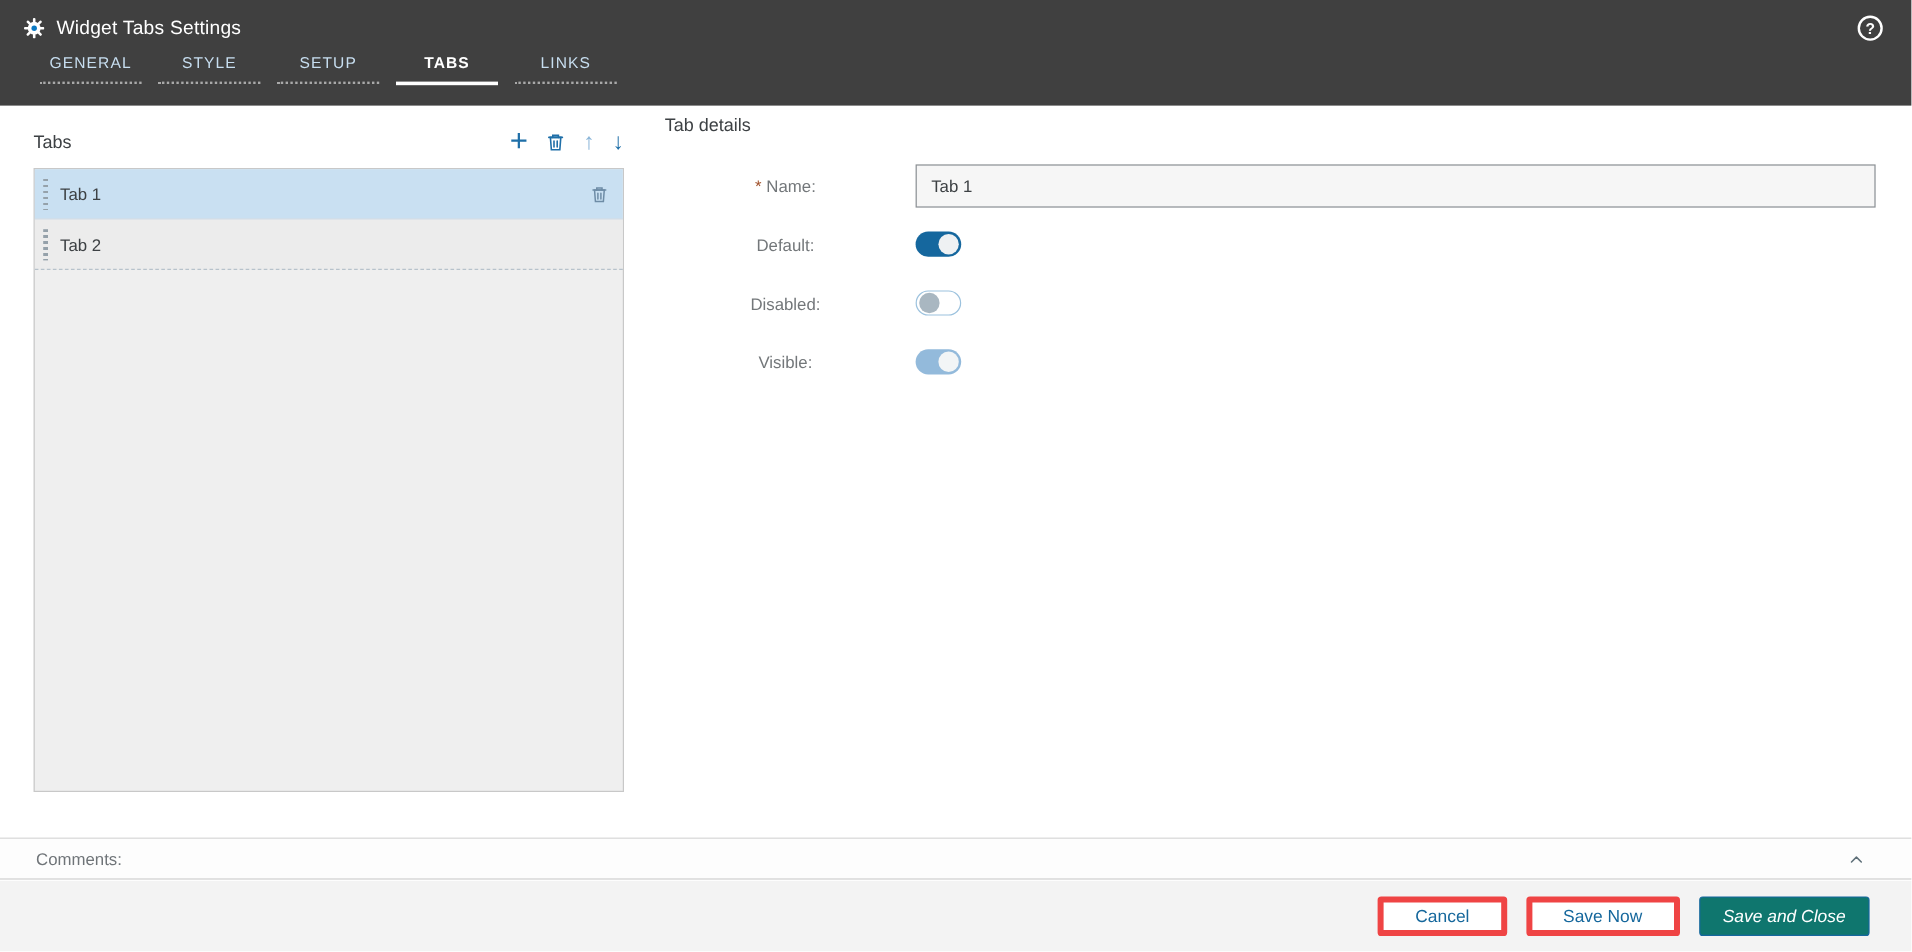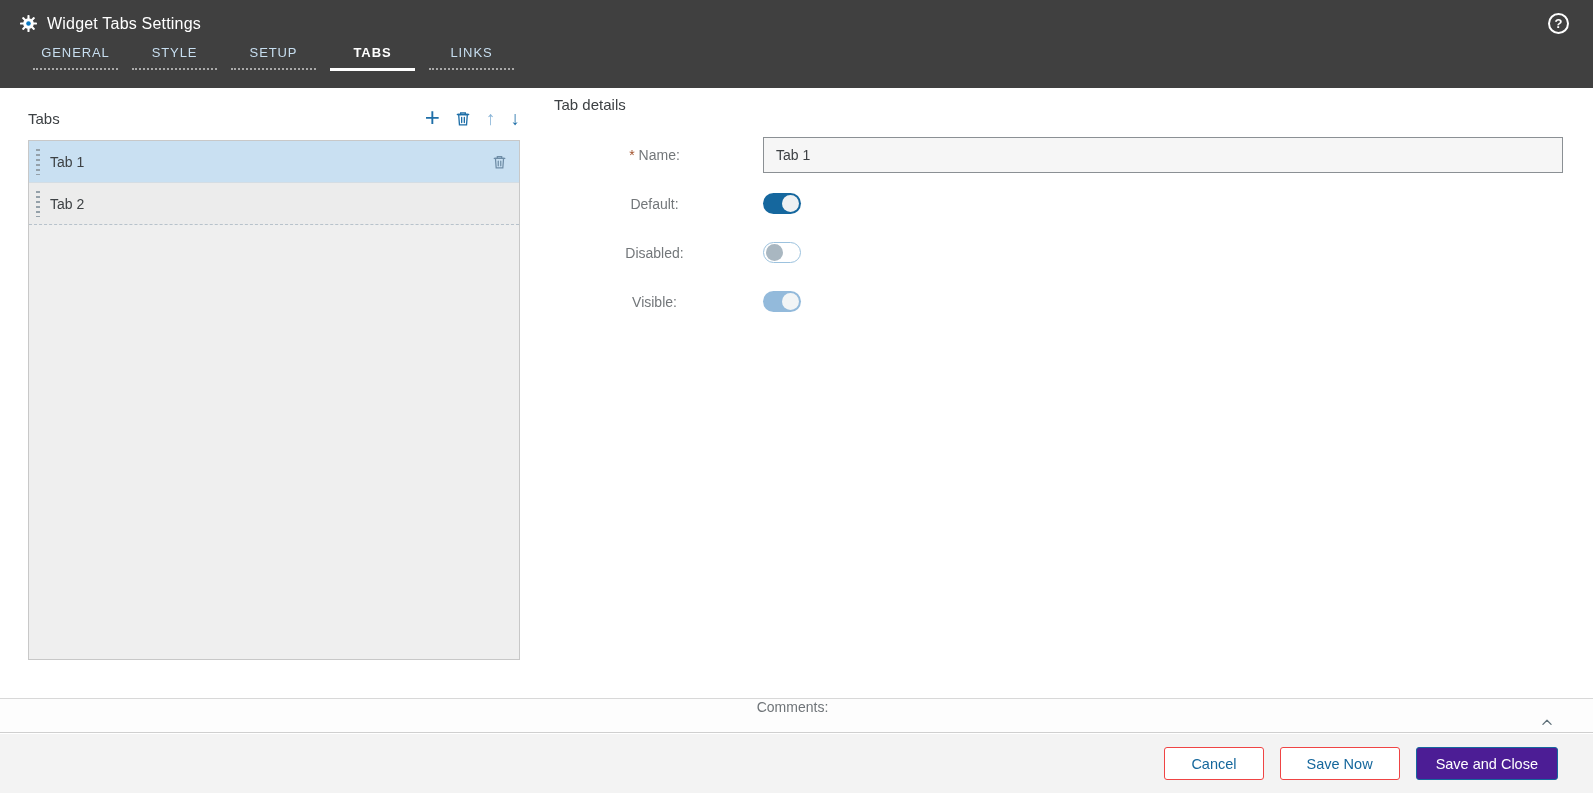--- a/index.html
+++ b/index.html
@@ -63,30 +63,30 @@
   .toggle.on { background:#15679e; }
   .toggle.on .knob { right:2px; background:#eef1f3; }
   .toggle.on.light { background:#93badb; }
   .toggle.on.light .knob { background:#f2f5f6; }
   .toggle.off { background:#ffffff; border:1px solid #9cc2de; }
   .toggle.off .knob { left:2px; top:1px; background:#a9b7c1; }
 
   
   .comments-bar { position:absolute; left:0; right:0; top:698px; height:35px; background:#fdfdfd;
                   border-top:1px solid #d8d8d8; border-bottom:1px solid #cfcfcf;
-                  display:flex; align-items:center; padding:0 38px 0 30px;flex-direction:column; }
+                  display:flex; align-items:center; padding:0 38px 0 30px; }
   .comments-label { font-size:14px; color:#6f7478; }
   .chevron-btn { margin-left:auto; display:flex; cursor:pointer; }
 
   
   .footer { position:absolute; left:0; right:0; top:734px; bottom:0; background:#f3f3f3;
             display:flex; align-items:center; justify-content:flex-end; gap:16px; padding-right:35px; }
   .btn { height:33px; border-radius:3px; font:14.5px "Liberation Sans", sans-serif; cursor:pointer; }
-  .btn.outline { background:#ffffff; border:1px solid #ef4444; color:#15679c; padding:0 26px; }
-  .btn.primary { background:#4c1d95; border:1px solid #15679e; color:#ffffff; padding:0 19px; }
+  .btn.outline { background:#ffffff; border:5px solid #ef4444; color:#15679c; padding:0 26px; }
+  .btn.primary { background:#0f766e; border:1px solid #15679e; color:#ffffff; padding:0 19px;font-style:italic; }
 </style>
 </head>
 <body>
 
 <div class="app">
 
   <header class="topbar">
     <div class="title-row">
       <span class="gear-wrap">
         <svg width="17" height="17" viewBox="0 0 24 24">

